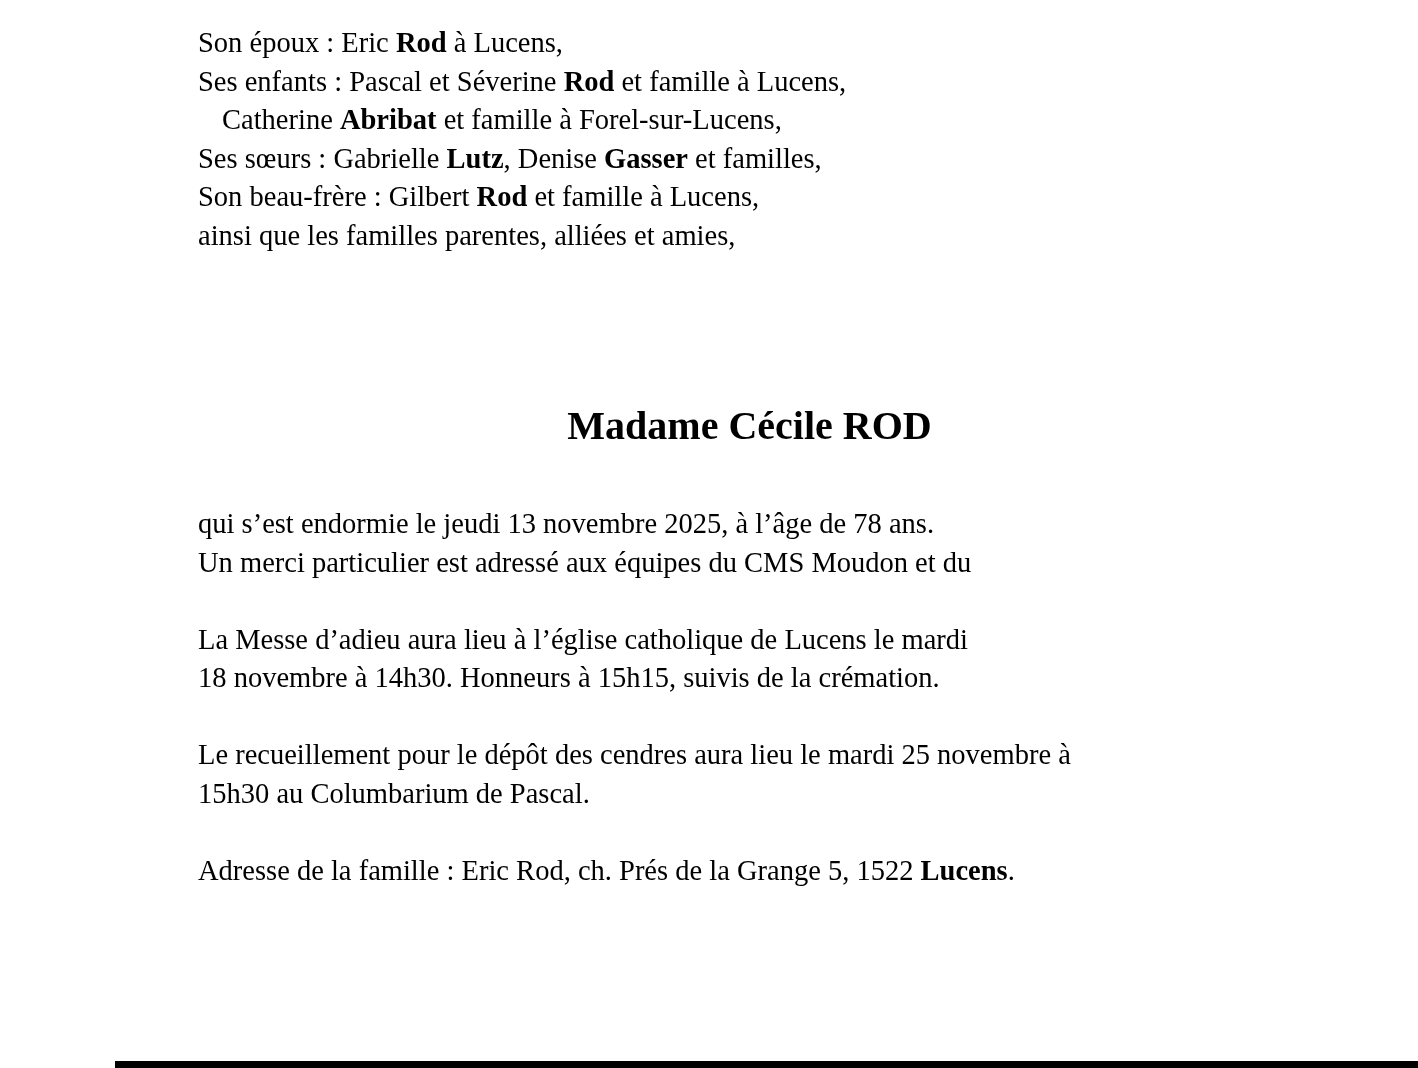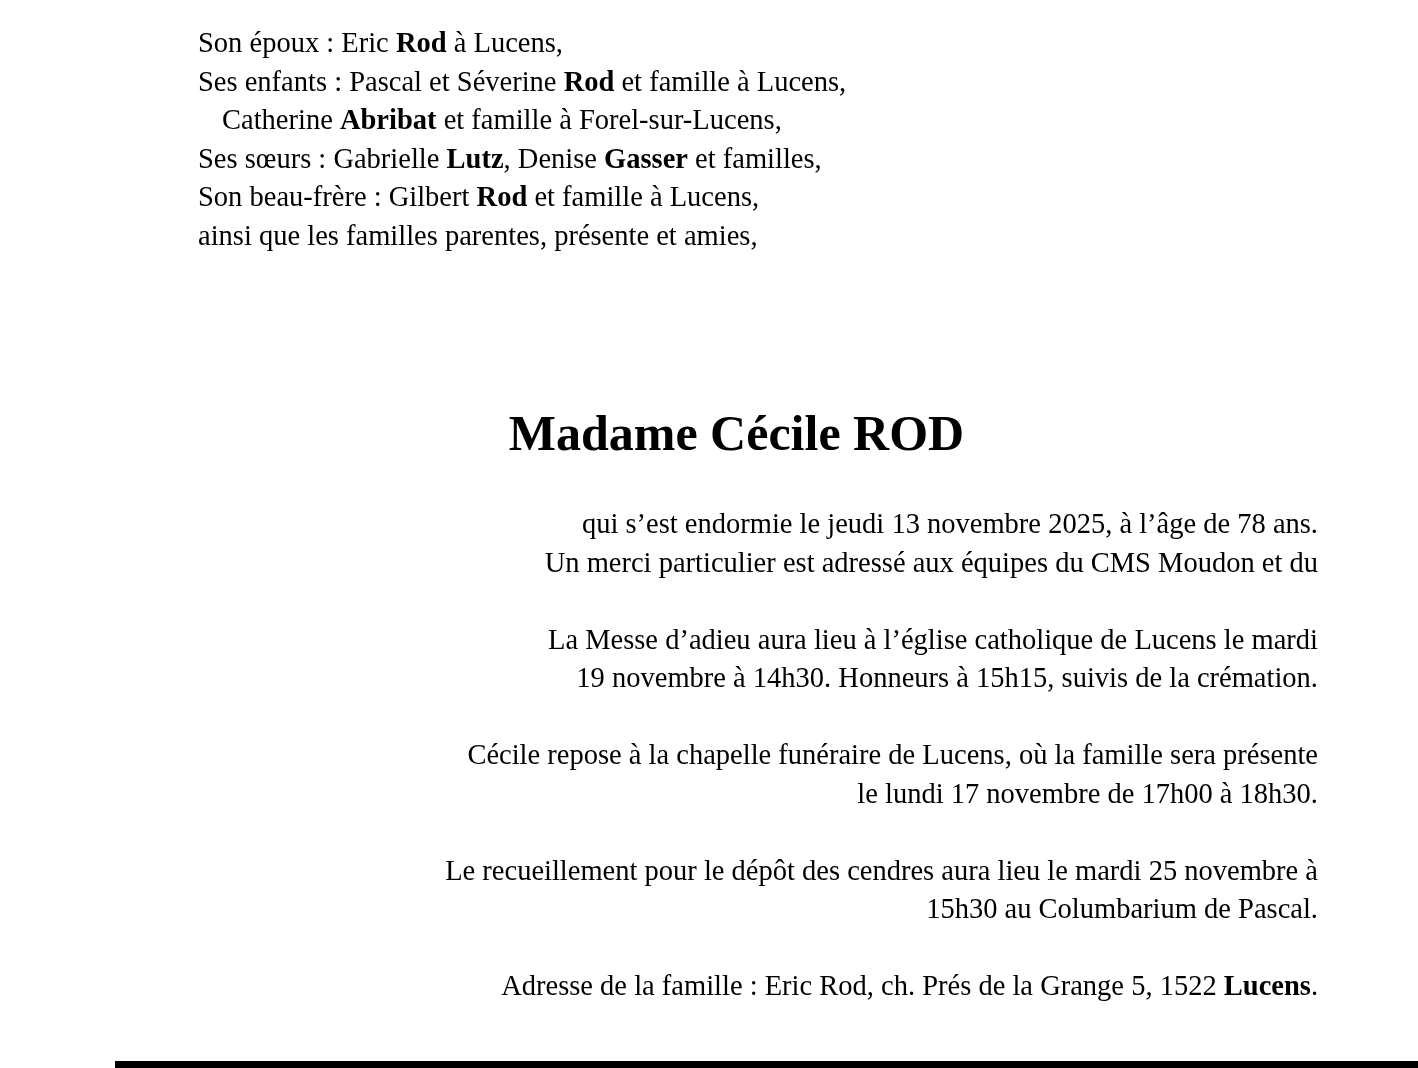--- a/index.html
+++ b/index.html
@@ -20,39 +20,38 @@
     position: absolute;
     top: 24px;
     left: 198px;
     width: 1100px;
     font-size: 28.5px;
     line-height: 38.5px;
   }
   .doc-title {
     position: absolute;
     top: 374px;
-    left: 194px;
+    left: 207px;
     width: 1085px;
     text-align: center;
-    font-size: 50px;
+    font-size: 40px;
     line-height: 50px;
     font-weight: bold;
     white-space: nowrap;
   }
   .body-block {
     position: absolute;
     top: 505px;
     left: 198px;
     width: 1120px;
     font-size: 28.5px;
     line-height: 38.5px;
   }
   .paragraph {
     margin: 0 0 38.5px 0;
-    text-align: right;
   }
   .text-line {
     white-space: nowrap;
   }
   .text-line.indented {
     padding-left: 24px;
   }
   .bold {
     font-weight: bold;
   }
@@ -69,37 +68,33 @@
 <body>
 
 <div class="page" style="background: rgb(255, 255, 255); color: rgb(0, 0, 0);">
 
   <div class="intro-block">
       <div class="text-line"><span class="">Son époux : Eric </span><span class="bold">Rod</span><span class=""> à Lucens,</span></div>
       <div class="text-line"><span class="">Ses enfants : Pascal et Séverine </span><span class="bold">Rod</span><span class=""> et famille à Lucens,</span></div>
       <div class="text-line indented"><span class="">Catherine </span><span class="bold">Abribat</span><span class=""> et famille à Forel-sur-Lucens,</span></div>
       <div class="text-line"><span class="">Ses sœurs : Gabrielle </span><span class="bold">Lutz</span><span class="">, Denise </span><span class="bold">Gasser</span><span class=""> et familles,</span></div>
       <div class="text-line"><span class="">Son beau-frère : Gilbert </span><span class="bold">Rod</span><span class=""> et famille à Lucens,</span></div>
-      <div class="text-line"><span class="">ainsi que les familles parentes, présente et amies,</span></div>
+      <div class="text-line"><span class="">ainsi que les familles parentes, alliées et amies,</span></div>
     </div>
 
   <h1 class="doc-title">Madame Cécile ROD</h1>
 
   <div class="body-block">
       <div class="paragraph">
         <div class="text-line"><span class="">qui s’est endormie le jeudi 13 novembre 2025, à l’âge de 78 ans.</span></div>
         <div class="text-line"><span class="">Un merci particulier est adressé aux équipes du CMS Moudon et du</span></div>
       </div>
       <div class="paragraph">
         <div class="text-line"><span class="">La Messe d’adieu aura lieu à l’église catholique de Lucens le mardi</span></div>
-        <div class="text-line"><span class="">19 novembre à 14h30. Honneurs à 15h15, suivis de la crémation.</span></div>
-      </div>
-      <div class="paragraph">
-        <div class="text-line"><span class="">Cécile repose à la chapelle funéraire de Lucens, où la famille sera présente</span></div>
-        <div class="text-line"><span class="">le lundi 17 novembre de 17h00 à 18h30.</span></div>
+        <div class="text-line"><span class="">18 novembre à 14h30. Honneurs à 15h15, suivis de la crémation.</span></div>
       </div>
       <div class="paragraph">
         <div class="text-line"><span class="">Le recueillement pour le dépôt des cendres aura lieu le mardi 25 novembre à</span></div>
         <div class="text-line"><span class="">15h30 au Columbarium de Pascal.</span></div>
       </div>
       <div class="paragraph">
         <div class="text-line"><span class="">Adresse de la famille : Eric Rod, ch. Prés de la Grange 5, 1522 </span><span class="bold">Lucens</span><span class="">.</span></div>
       </div>
     </div>
 

